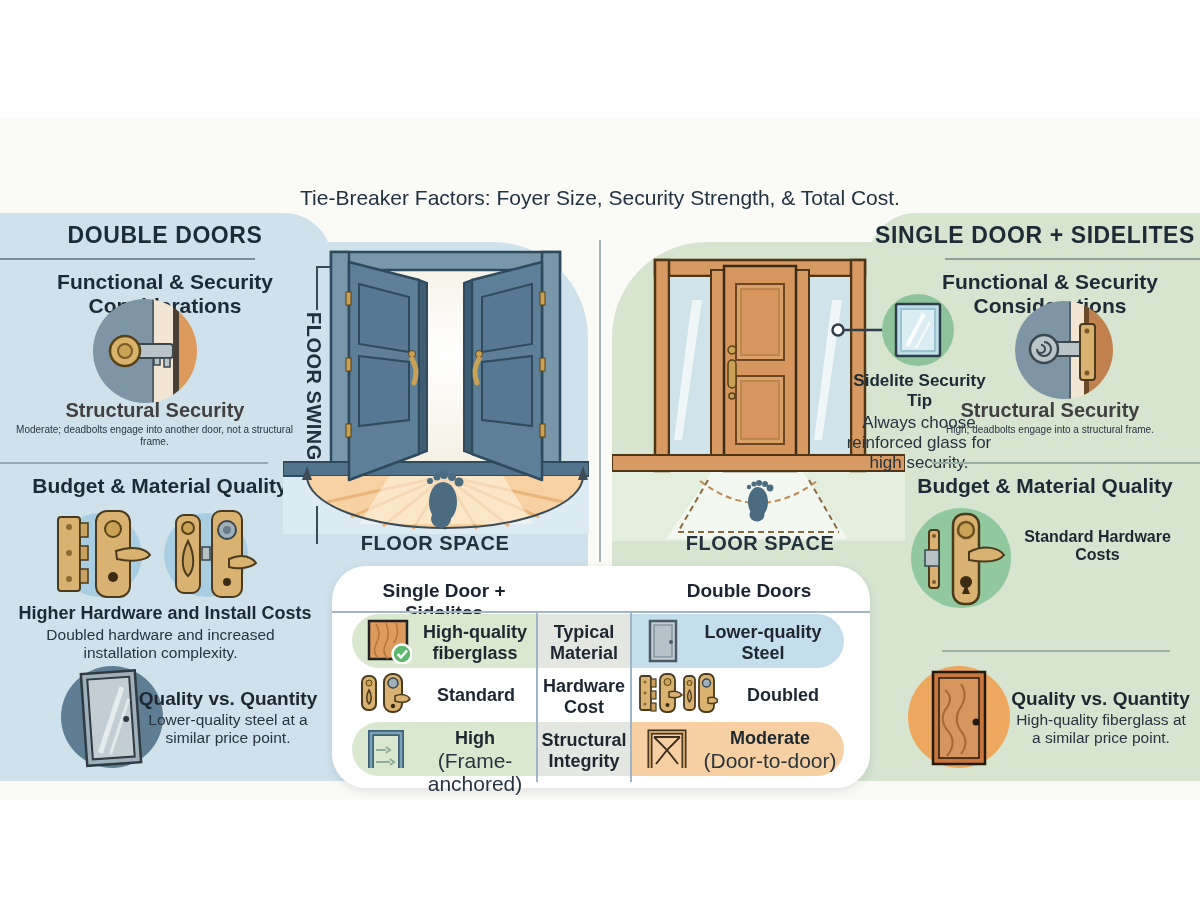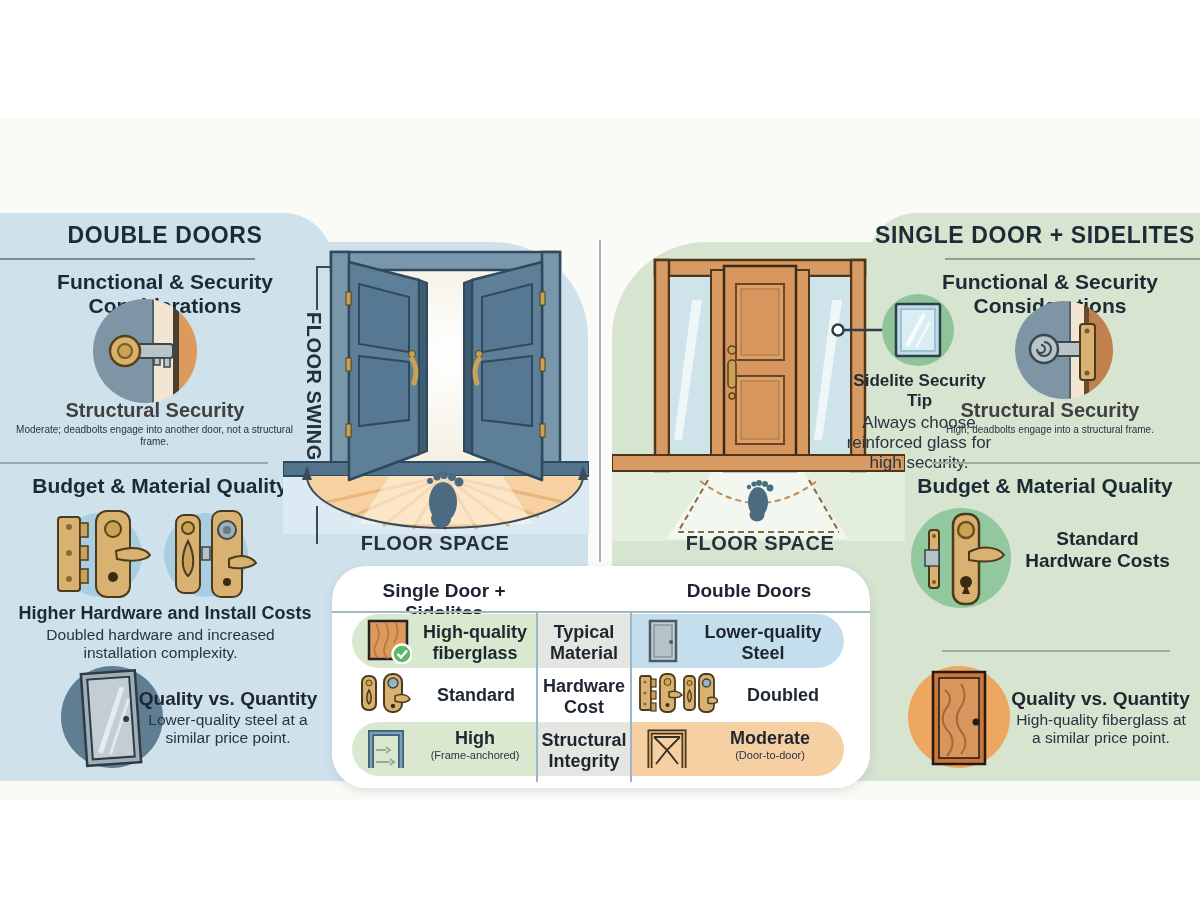--- a/index.html
+++ b/index.html
@@ -34,37 +34,38 @@
   .card-underline{left:0;top:45px;width:538px;height:2px;background:#a3b8c2;}
   .card-v{top:45px;width:2px;height:171px;background:#9fb5c8;}
   .seg{height:54px;}
   .seg-green{background:#d9e8ce;}
   .seg-gray{background:#e4e6e1;}
   .seg-blue{background:#c4deee;}
   .seg-orange{background:#f6cfa2;}
   .cap-l{border-radius:27px 0 0 27px;}
   .cap-r{border-radius:0 27px 27px 0;}
   .cell-label{font-size:18px;font-weight:bold;line-height:1.15;color:#1e2630;}
-  .cell-sub{font-size:11px;font-weight:normal;line-height:1.1;color:#2a3440;}
+  .cell-sub{font-size:21px;font-weight:normal;line-height:1.1;color:#2a3440;}
   .tip-title{font-size:17px;font-weight:bold;line-height:1.15;color:#1c2a36;}
   .tip-body{font-size:17px;line-height:1.18;color:#273440;}
   .nowrap{white-space:nowrap;}
 </style>
 </head>
 <body>
 
 <div id="stage">
   <div class="abs bg-band"></div>
 
   <div class="abs panel blue-main"></div>
   <div class="abs panel blue-step"></div>
   <div class="abs panel green green-main"></div>
   <div class="abs panel green green-step"></div>
   <div class="abs vdivider"></div>
 
+  <div class="abs ctr subtitle">Tie-Breaker Factors: Foyer Size, Security Strength, &amp; Total Cost.</div>
 
   <div class="abs ctr panel-heading" style="left:5px;top:222px;width:320px;">DOUBLE DOORS</div>
   <div class="abs hline" style="left:0;top:258px;width:255px;background:#7a8c98;"></div>
   <div class="abs ctr sec-title" style="left:25px;top:270px;width:280px;">Functional &amp; Security Considerations</div>
 
   <svg class="abs" style="left:90px;top:296px;" width="110" height="110" viewBox="0 0 110 110">
     <defs>
         <clipPath id="ck1">
           <circle cx="55" cy="55" r="52"></circle>
         </clipPath>
@@ -274,21 +275,21 @@
     <rect x="24" y="30" width="10" height="58" rx="3" fill="#d9b271" stroke="#4a3a1e" stroke-width="2"></rect>
     <rect x="20" y="50" width="14" height="16" fill="#b7c2c7" stroke="#39474f" stroke-width="1.5"></rect>
     <circle cx="29" cy="36" r="2" fill="#7a5a28"></circle>
       <circle cx="29" cy="82" r="2" fill="#7a5a28"></circle>
     <rect x="48" y="14" width="26" height="90" rx="11" fill="#d9b271" stroke="#4a3a1e" stroke-width="2.5"></rect>
     <circle cx="61" cy="30" r="8" fill="#caa255" stroke="#6b4f22" stroke-width="2.5"></circle>
     <path d="M64 52 C 80 44, 94 48, 99 55 C 93 63, 76 62, 64 60 Z" fill="#d9b271" stroke="#4a3a1e" stroke-width="2"></path>
     <circle cx="61" cy="82" r="6" fill="#3a2c14"></circle>
     <path d="M61 84 l-4 10 h8 Z" fill="#3a2c14"></path>
   </svg>
-  <div class="abs ctr cell-label" style="left:1015px;top:528px;width:165px;font-size:19px;">Standard Hardware Costs</div>
+  <div class="abs ctr cell-label" style="left:1015px;top:528px;width:165px;font-size:16px;">Standard Hardware Costs</div>
   <div class="abs hline" style="left:942px;top:650px;width:228px;background:#9fb3a4;"></div>
 
   <svg class="abs" style="left:903px;top:660px;" width="112" height="112" viewBox="0 0 112 112">
     <circle cx="56" cy="57" r="51" fill="#eda75f"></circle>
     <rect x="30" y="12" width="52" height="92" fill="#c9763d" stroke="#241a10" stroke-width="2.5"></rect>
     <rect x="36" y="18" width="40" height="80" fill="#d6965e" stroke="#241a10" stroke-width="1.5"></rect>
     <path d="M42 30 q10 8 0 20 q-6 12 4 22 q8 12 -2 24" fill="none" stroke="#a56a33" stroke-width="2"></path>
     <path d="M58 24 q8 12 -2 26 q-6 12 4 24 q6 10 -2 20" fill="none" stroke="#a56a33" stroke-width="2"></path>
     <circle cx="73" cy="62" r="3.5" fill="#241a10"></circle>
   </svg>

